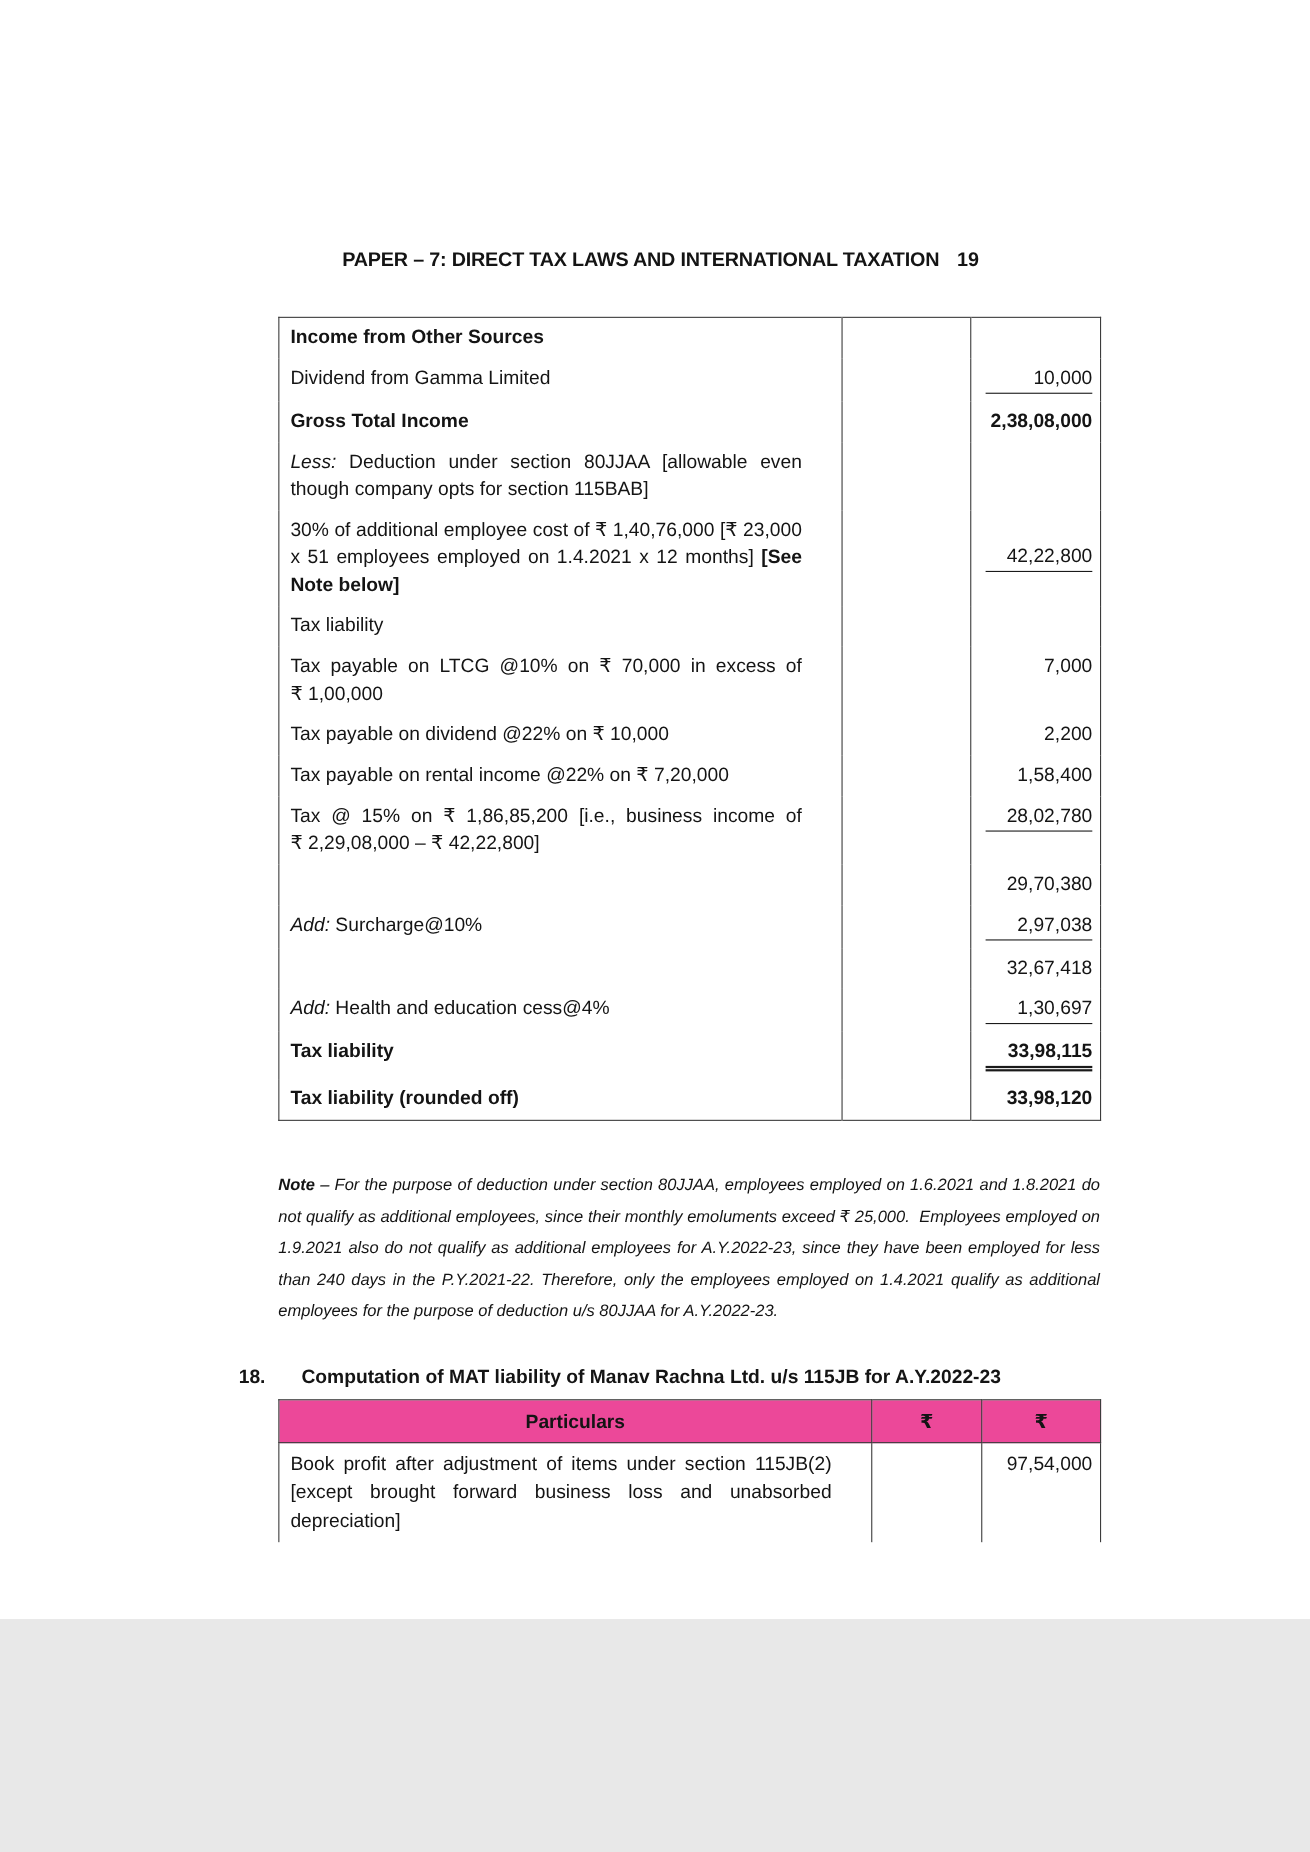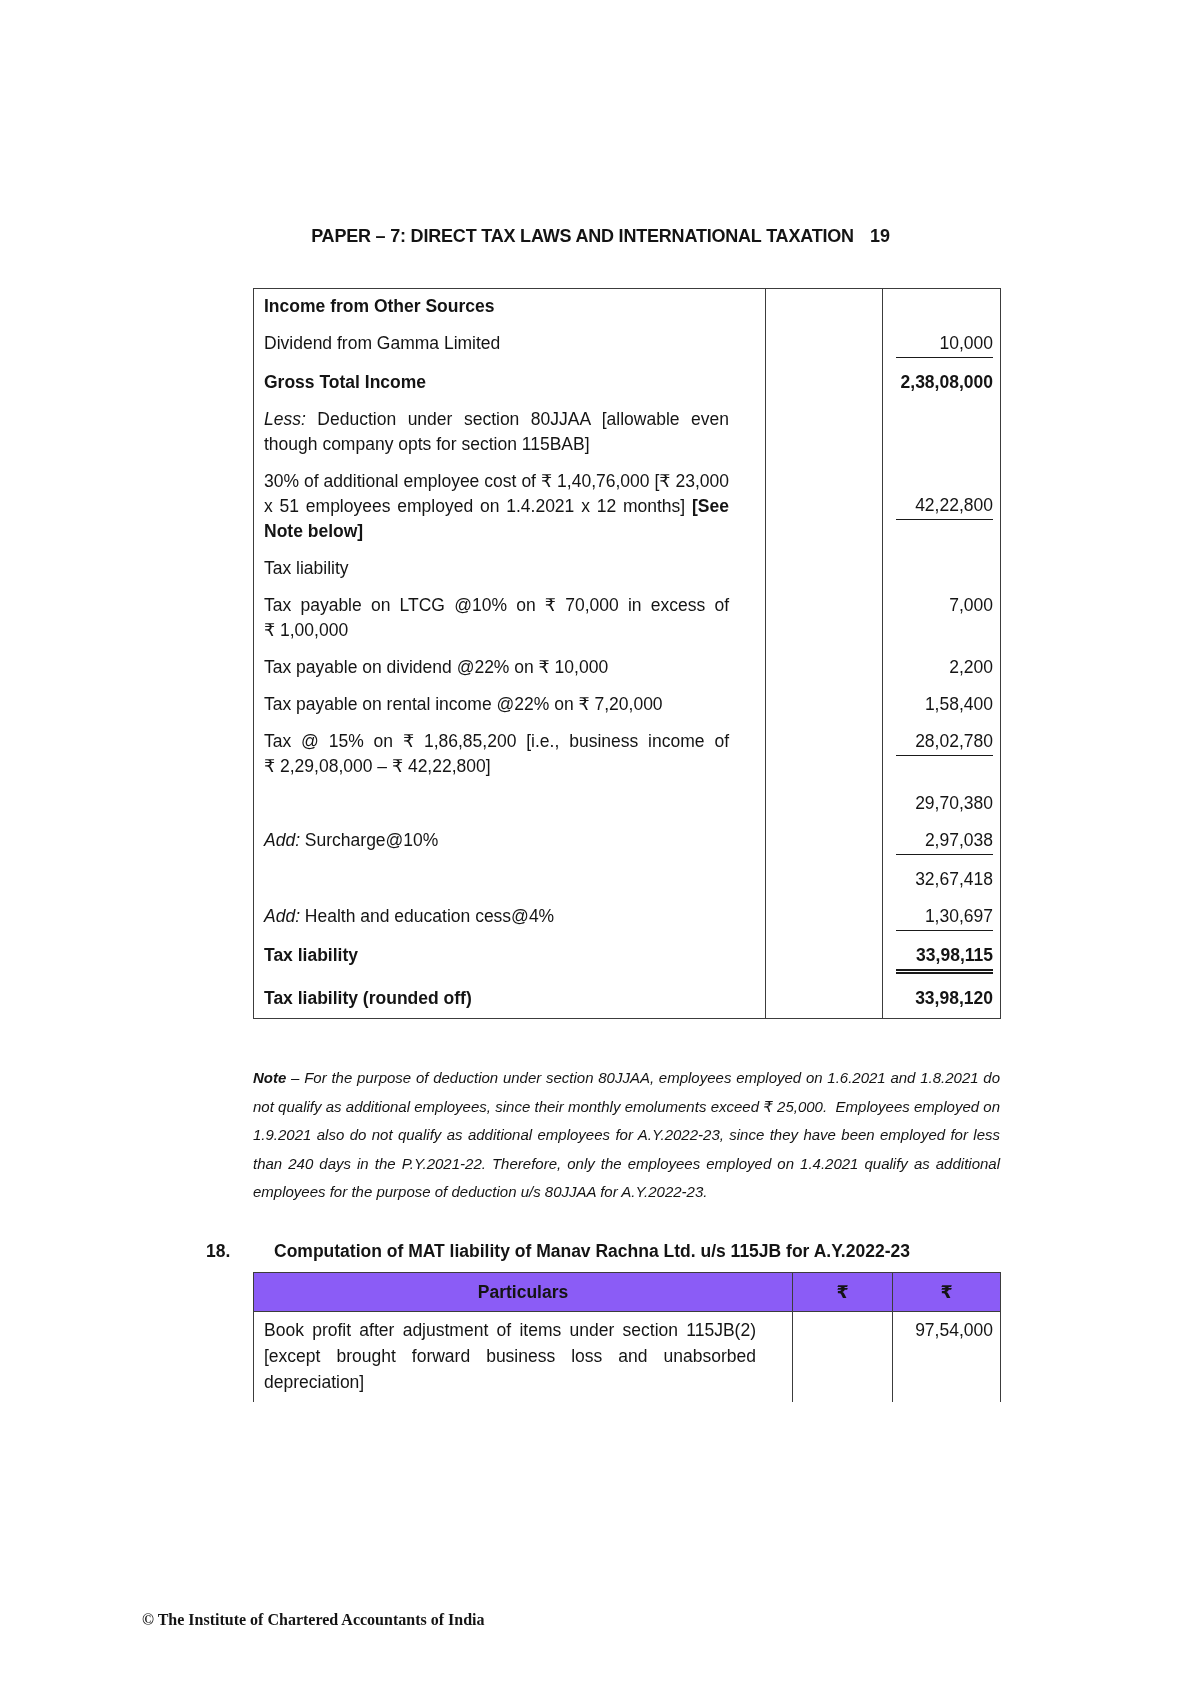--- a/index.html
+++ b/index.html
@@ -1,19 +1,19 @@
 <!DOCTYPE html>
 <html><head>
 <meta charset="utf-8">
 <title>Document Page</title>
 <style>
   html,body{margin:0;padding:0;background:#e8e8e8;}
   .page{
     position:relative;
-    width:1191px;height:1684px;
+    width:1191px;height:1472px;
     margin:0 auto;
     background:#ffffff;
     font-family:"Liberation Sans","DejaVu Sans",sans-serif;
     color:#141414;
     overflow:hidden;
   }
   .doc-title{
     position:absolute;top:225px;left:225px;width:715px;
     text-align:center;font-weight:bold;font-size:18px;line-height:22px;
     letter-spacing:-0.2px;white-space:nowrap;
@@ -52,30 +52,30 @@
     border-bottom:5px double #1a1a1a;padding-bottom:1px;
   }
   
   .note{
     position:absolute;top:1064px;left:253px;width:747px;
     font-size:15px;line-height:28.5px;
     font-style:italic;text-align:justify;
   }
   .note .prefix{font-weight:bold;}
   
-  .q18-num{position:absolute;top:1239px;left:206px;font-weight:bold;font-size:17.5px;line-height:24px;}
+  .q18-num{position:absolute;top:1239px;left:217px;font-weight:bold;font-size:17.5px;line-height:24px;}
   .q18-head{position:absolute;top:1239px;left:274px;width:742px;font-weight:bold;font-size:17.5px;line-height:24px;}
   
   table.t2{
     position:absolute;top:1272px;left:253px;width:747px;
     line-height:26px;
   }
   table.t2 thead th{
     border:1.6px solid #3c3c3c;
-    background:#8b5cf6;
+    background:#ec4899;
     font-weight:bold;text-align:center;
     padding:6px 4px;
   }
   table.t2 tbody td{
     border-left:1.6px solid #3c3c3c;
     border-right:1.6px solid #3c3c3c;
     vertical-align:top;
     padding:5px 7px 7px 10px;
   }
   

